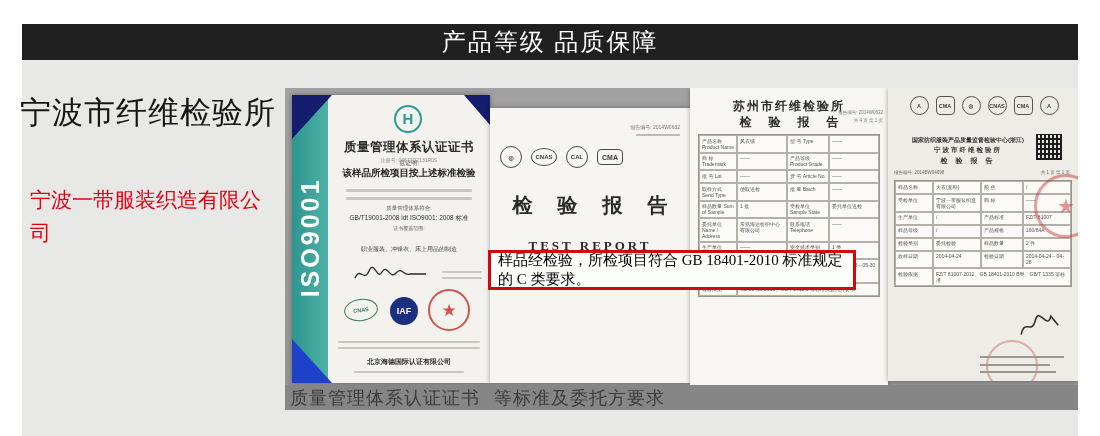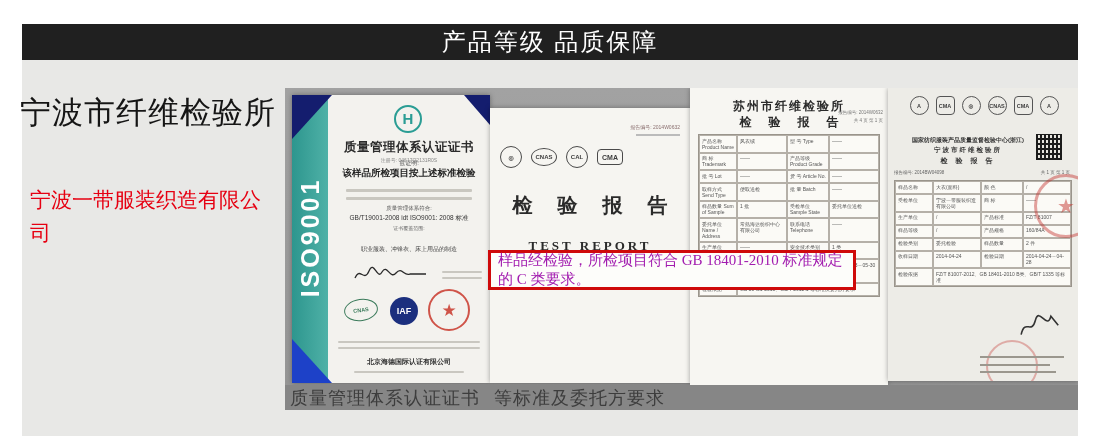--- a/index.html
+++ b/index.html
@@ -109,21 +109,21 @@
     border-radius:50%; color:rgba(196,52,46,.5); font-size:20px; line-height:58px; text-align:center; }
   .seal4b { position:absolute; left:98px; top:252px; width:52px; height:52px; border:2.5px solid rgba(196,52,46,.35);
     border-radius:50%; }
   .signature4 { position:absolute; left:128px; top:224px; transform:rotate(-8deg); }
   .d4bar { position:absolute; background:#9b978e; height:2px; }
   .d4b1 { left:92px; top:268px; width:84px; }
   .d4b2 { left:92px; top:276px; width:70px; }
   .d4b3 { left:92px; top:283px; width:76px; }
 
   
-  .callout { position:absolute; border:3px solid #cf0a0a; z-index:6; font-family:"Liberation Serif", serif; color:#a21caf; }
+  .callout { position:absolute; border:3px solid #cf0a0a; z-index:6; font-family:"Liberation Serif", serif; color:#000000; }
   .callout1 { left:203px; top:162px; width:368px; height:40px; background:#fdfdfa; font-size:15px;
     display:flex; align-items:center; padding-left:7px; }
   .callout2 { left:203px; top:214px; width:417px; height:74px; background:#f2f0ea; font-size:15px;
     line-height:21px; padding:4px 8px 0 6px; }
   .indent { text-indent:2em; }
 
   
   .caption-band { position:absolute; left:0; top:297px; width:100%; height:25px; background:#868686;
     display:flex; align-items:center; z-index:7; }
   .caption { font-size:18px; color:#3d3d3d; letter-spacing:1px; }

